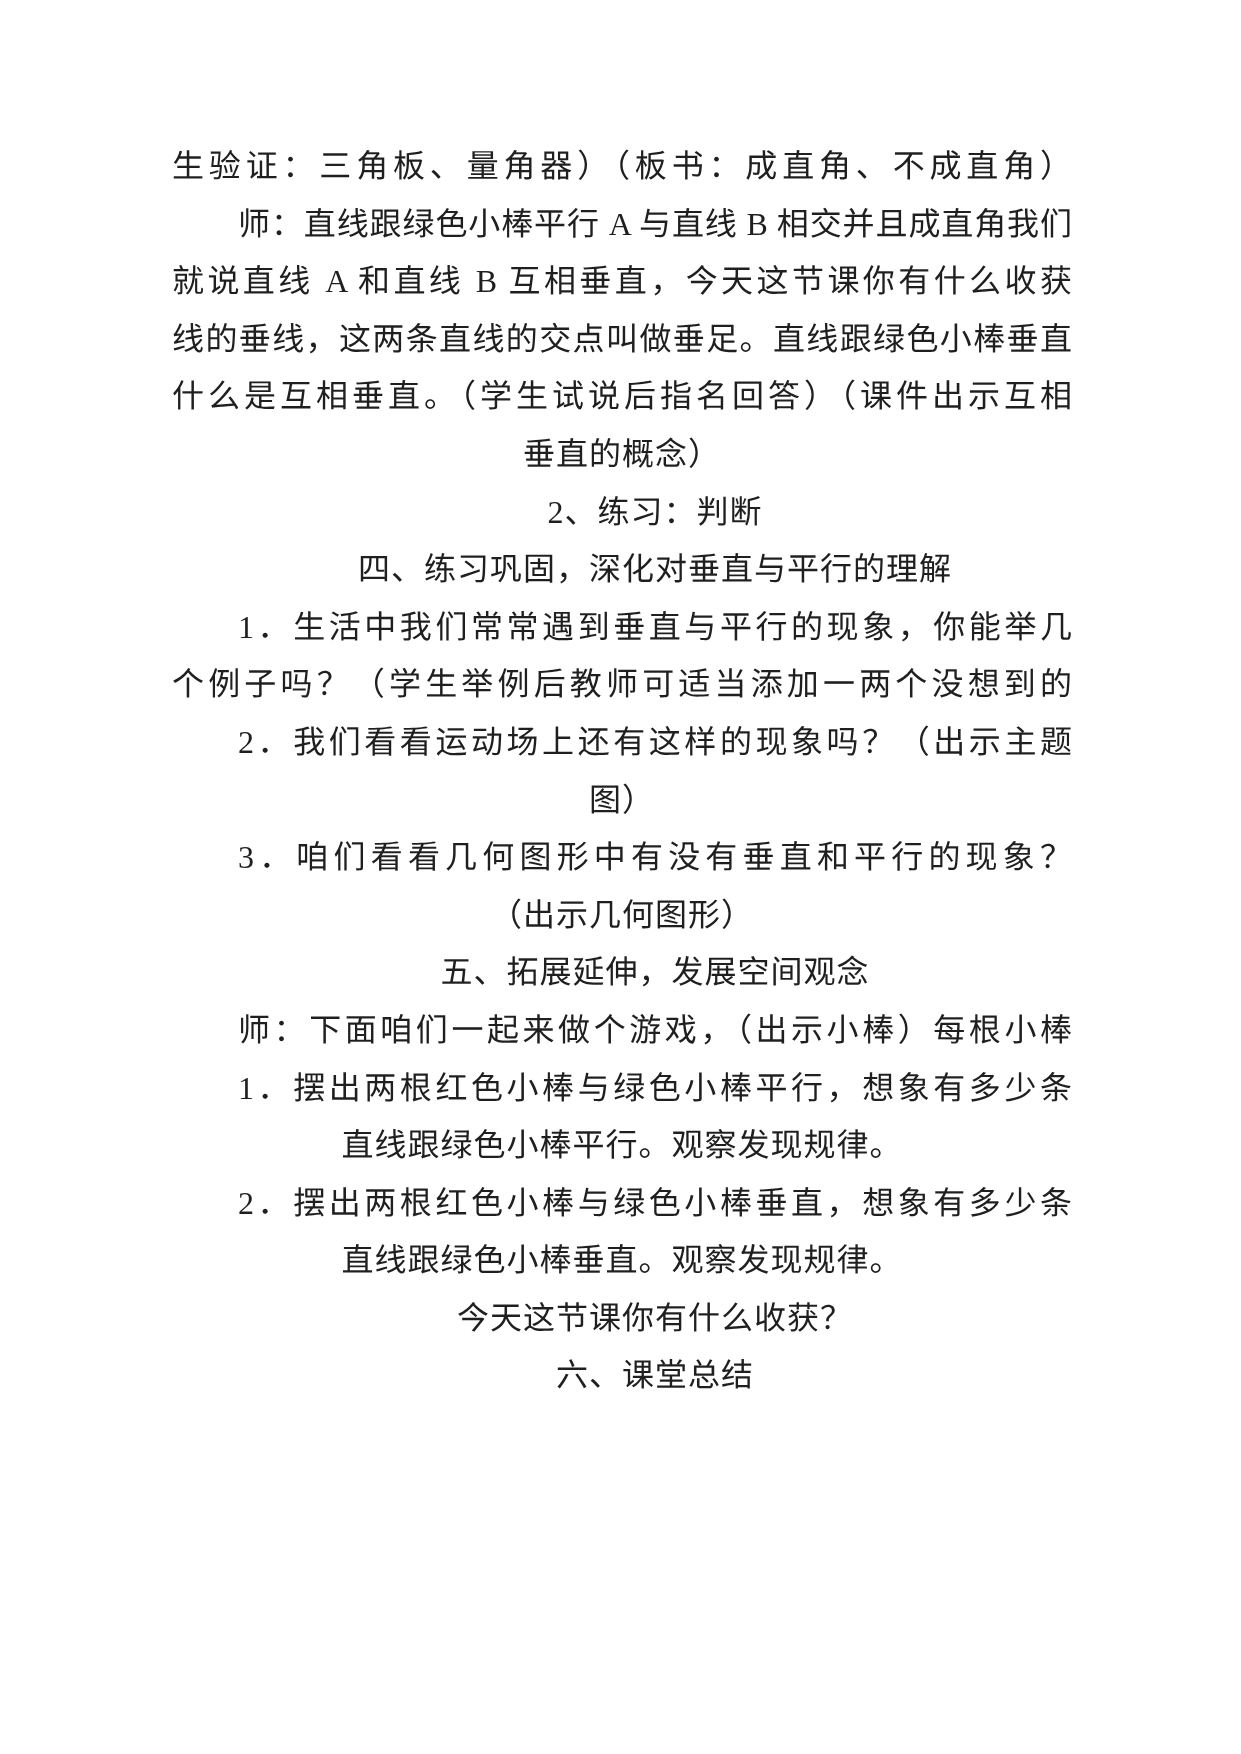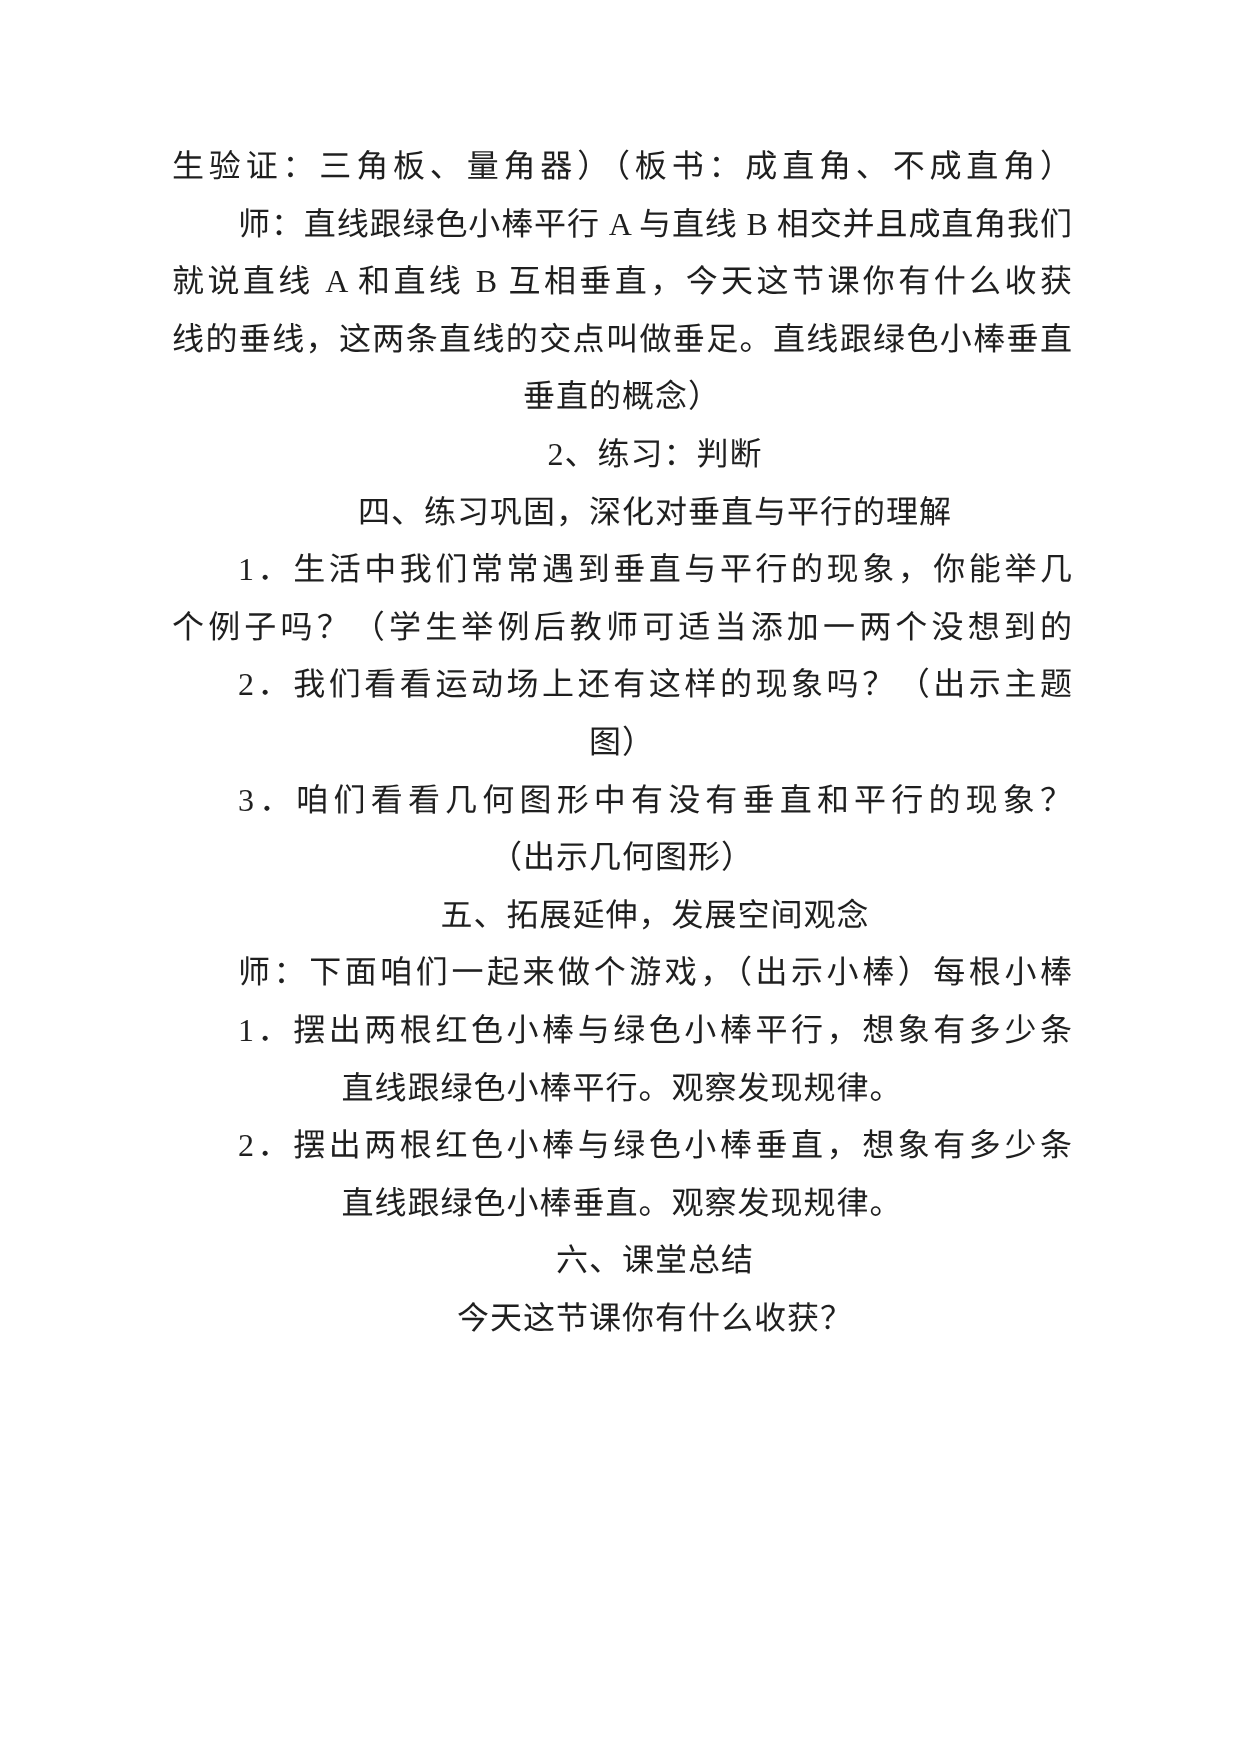--- a/index.html
+++ b/index.html
@@ -50,31 +50,32 @@
 </style>
 </head>
 <body>
 
 <div class="page">
   <div class="content" style="color: rgb(31, 31, 31);">
       <p class="line stretch">生验证：三角板、量角器）（板书：成直角、不成直角）</p>
       <p class="line indent stretch">师：直线跟绿色小棒平行 A 与直线 B 相交并且成直角我们</p>
       <p class="line stretch">就说直线 A 和直线 B 互相垂直，今天这节课你有什么收获</p>
       <p class="line stretch">线的垂线，这两条直线的交点叫做垂足。直线跟绿色小棒垂直</p>
+      <p class="line stretch">什么是互相垂直。（学生试说后指名回答）（课件出示互相</p>
       <p class="line">垂直的概念）</p>
       <p class="line indent">2、练习：判断</p>
       <p class="line indent">四、练习巩固，深化对垂直与平行的理解</p>
       <p class="line indent stretch">1．生活中我们常常遇到垂直与平行的现象，你能举几</p>
       <p class="line stretch">个例子吗？（学生举例后教师可适当添加一两个没想到的</p>
       <p class="line indent stretch">2．我们看看运动场上还有这样的现象吗？（出示主题</p>
       <p class="line">图）</p>
       <p class="line indent stretch">3．咱们看看几何图形中有没有垂直和平行的现象？</p>
       <p class="line">（出示几何图形）</p>
       <p class="line indent">五、拓展延伸，发展空间观念</p>
       <p class="line indent stretch">师：下面咱们一起来做个游戏，（出示小棒）每根小棒</p>
       <p class="line indent stretch">1．摆出两根红色小棒与绿色小棒平行，想象有多少条</p>
       <p class="line">直线跟绿色小棒平行。观察发现规律。</p>
       <p class="line indent stretch">2．摆出两根红色小棒与绿色小棒垂直，想象有多少条</p>
       <p class="line">直线跟绿色小棒垂直。观察发现规律。</p>
+      <p class="line indent">今天这节课你有什么收获？</p>
       <p class="line indent">六、课堂总结</p>
-      <p class="line indent">今天这节课你有什么收获？</p>
     </div>
 </div>
 
 </body></html>

